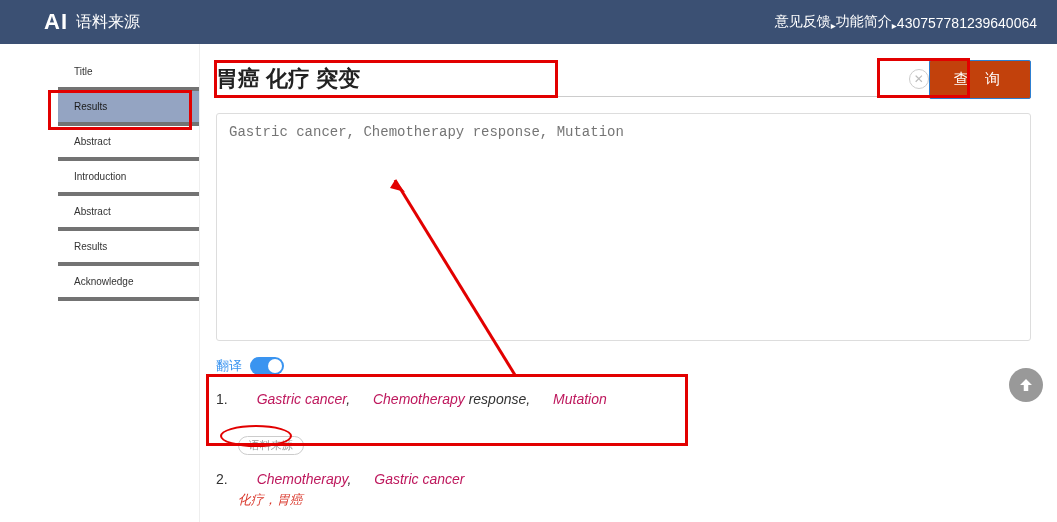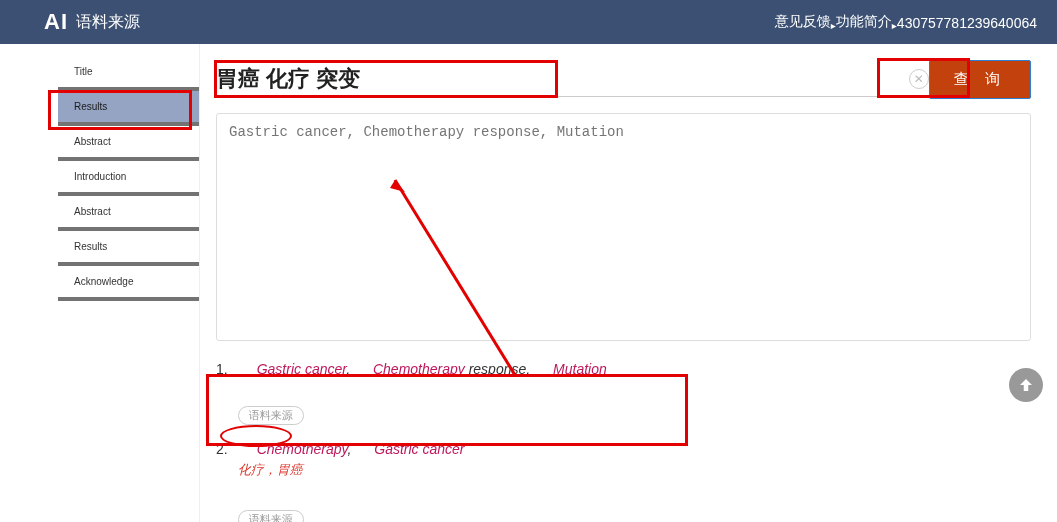--- a/index.html
+++ b/index.html
@@ -81,20 +81,26 @@
     <div class="search-row">
       <div class="search-input-wrap">
         <input class="search-input" value="胃癌 化疗 突变" style="">
         <span class="clear-btn">✕</span>
       </div>
       <button class="query-btn">查 询</button>
     </div>
     
     <textarea class="textarea" placeholder="Gastric cancer, Chemotherapy response, Mutation" style=""></textarea>
     
+    <div class="translate-row">
+      <span>翻译</span>
+      <div class="toggle">
+        <div class="toggle-knob"></div>
+      </div>
+    </div>
     
     <div class="results" id="results">
         <div class="result-item">
           <div class="result-num">1.</div>
           <div class="result-body"><div class="result-en"><span class="hl">Gastric cancer</span><span>, </span><span class="hl">Chemotherapy</span><span> response, </span><span class="hl">Mutation</span></div><span class="source-tag">语料来源</span></div>
         </div>
         <div class="result-item">
           <div class="result-num">2.</div>
           <div class="result-body"><div class="result-en"><span class="hl">Chemotherapy</span><span>, </span><span class="hl">Gastric cancer</span></div><div class="result-cn"><span>化疗，胃癌</span></div><span class="source-tag">语料来源</span></div>
         </div>

